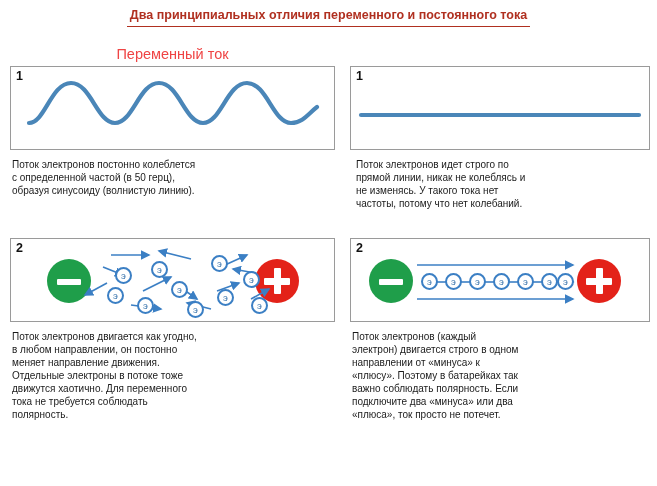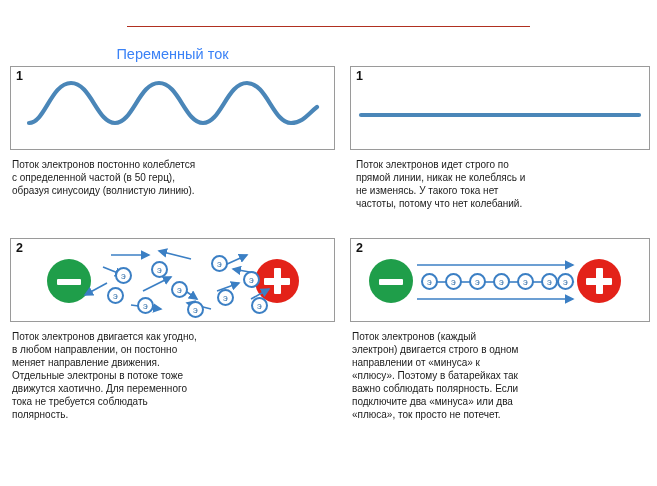--- a/index.html
+++ b/index.html
@@ -35,21 +35,21 @@
     top: 26px;
     width: 403px;
     height: 1px;
     background: #b03020;
   }
   .col-head {
     position: absolute;
     top: 46px;
     font-size: 14.5px;
     text-align: center;
-    color: #3b82f6;
+    color: #ef4444;
   }
   .col-head.left { left: 10px; width: 325px; }
   .col-head.right { left: 350px; width: 300px; }
 
   .panel {
     position: absolute;
     border: 1px solid #9a9a9a;
     box-sizing: border-box;
     background: #ffffff;
   }
@@ -113,20 +113,21 @@
     left: 10px; top: 19.5px; width: 24px; height: 6px; border-radius: 1px;
   }
   .plus-h { left: 9px;  top: 19px; width: 26px; height: 7px; border-radius: 1px; }
   .plus-v { left: 18.5px; top: 9px; width: 7px;  height: 26px; border-radius: 1px; }
 </style>
 </head>
 <body>
 
 <div class="page">
 
+  <div class="main-title">Два принципиальных отличия переменного и постоянного тока</div>
   <div class="title-underline"></div>
 
   <div class="col-head left">Переменный ток</div>
 
   <div class="panel" id="wave-panel">
     <div class="panel-num">1</div>
     <svg width="323" height="82" viewBox="0 0 323 82">
       <path d="M 18 56 C 34 56, 40 16, 60 16 C 80 16, 86 56, 104 56 C 122 56, 128 16, 148 16 C 168 16, 174 56, 192 56 C 210 56, 216 16, 236 16 C 256 16, 262 56, 280 56 C 292 56, 298 46, 306 40" fill="none" stroke="#4a86b8" stroke-width="4.2" stroke-linecap="round"></path>
     </svg>
   </div>

